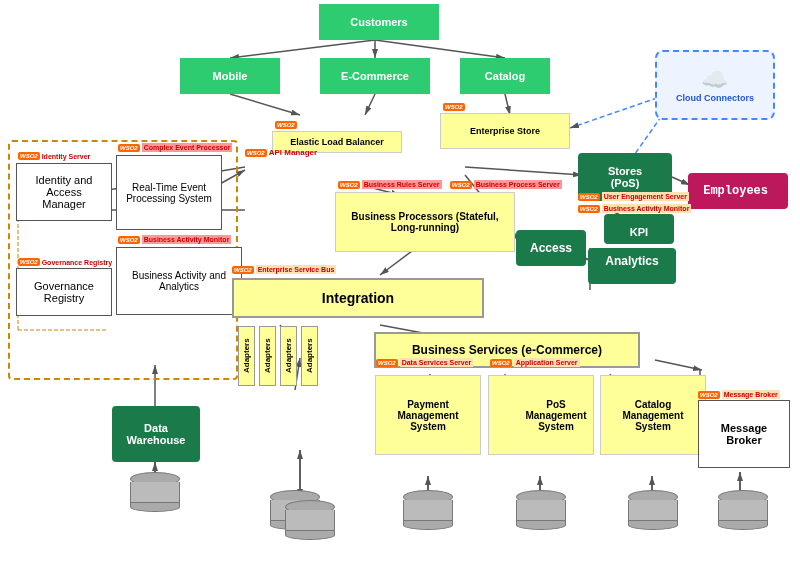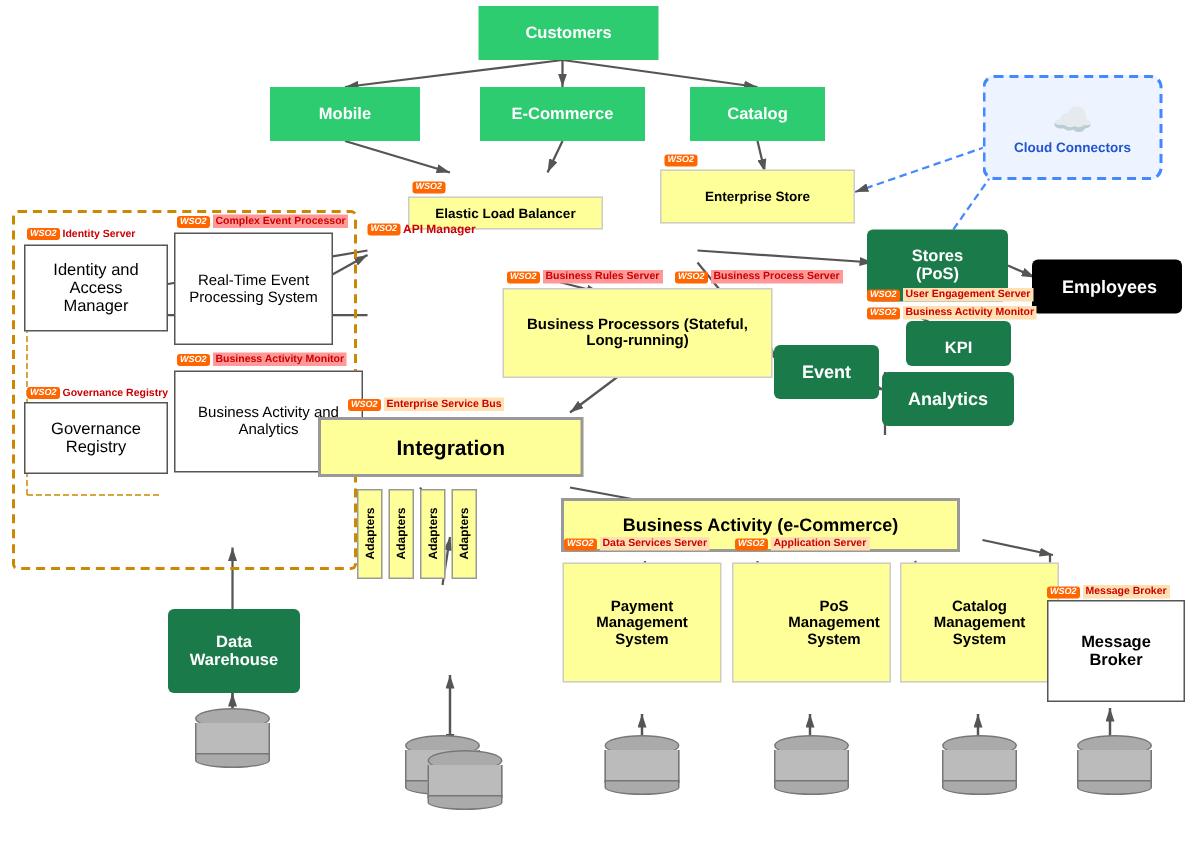--- a/index.html
+++ b/index.html
@@ -331,21 +331,21 @@
   </div>
 
   <div class="node white-box" style="position:absolute;top:247px;left:116px;width:126px;height:68px;font-size:10px;">
     <span>Business Activity and Analytics</span>
   </div>
 
   <div class="node dark-green-box" style="position:absolute;top:153px;left:578px;width:94px;height:48px;background:#1a7a4a;color:#fff;font-size:11px;border-radius:4px;display:flex;align-items:center;justify-content:center;text-align:center;">
     <span>Stores (PoS)</span>
   </div>
 
-  <div class="node dark-green-box" style="position:absolute;top:173px;left:688px;width:100px;height:36px;background:#000000;color:#fff;font-size:12px;border-radius:4px;display:flex;align-items:center;justify-content:flex-start;">
+  <div class="node dark-green-box" style="position:absolute;top:173px;left:688px;width:100px;height:36px;background:#be185d;color:#fff;font-size:12px;border-radius:4px;display:flex;align-items:center;justify-content:flex-end;font-family:Liberation Mono, monospace;">
     <span>Employees</span>
   </div>
 
   <div style="position:absolute;top:180px;left:338px;display:flex;align-items:center;gap:2px;z-index:10;">
     <span class="wso2-logo">WSO2</span>
     <span style="font-size:7px;color:#cc0000;font-weight:bold;background:#ff9999;padding:1px 2px;">Business Rules Server</span>
   </div>
 
   <div style="position:absolute;top:180px;left:450px;display:flex;align-items:center;gap:2px;z-index:10;">
     <span class="wso2-logo">WSO2</span>
@@ -363,46 +363,46 @@
 
   <div style="position:absolute;top:204px;left:578px;display:flex;align-items:center;gap:2px;">
     <span class="wso2-logo">WSO2</span>
     <span style="font-size:7px;color:#cc0000;font-weight:bold;background:#ffe0b2;padding:1px 2px;">Business Activity Monitor</span>
   </div>
 
   <div class="node dark-green-box" style="position:absolute;top:214px;left:604px;width:70px;height:30px;background:#1a7a4a;color:#fff;font-size:11px;border-radius:4px;display:flex;align-items:flex-end;justify-content:center;">
     <span>KPI</span>
   </div>
 
-  <div class="node dark-green-box" style="position:absolute;top:248px;left:588px;width:88px;height:36px;background:#1a7a4a;color:#fff;font-size:12px;border-radius:4px;display:flex;align-items:center;justify-content:center;">
+  <div class="node dark-green-box" style="position:absolute;top:248px;left:588px;width:88px;height:36px;background:#1a7a4a;color:#fff;font-size:12px;border-radius:4px;display:flex;align-items:flex-start;justify-content:center;">
     <span>Analytics</span>
   </div>
 
   <div class="node dark-green-box" style="position:absolute;top:230px;left:516px;width:70px;height:36px;background:#1a7a4a;color:#fff;font-size:12px;border-radius:4px;display:flex;align-items:center;justify-content:center;">
-    <span>Event</span>
+    <span>Access</span>
   </div>
 
   <div style="position:absolute;top:265px;left:232px;display:flex;align-items:center;gap:2px;z-index:10;">
     <span class="wso2-logo">WSO2</span>
     <span style="font-size:7px;color:#cc0000;font-weight:bold;background:#ffe0b2;padding:1px 2px;">Enterprise Service Bus</span>
   </div>
 
-  <div class="node yellow-box-large" style="position:absolute;top:278px;left:212px;width:177px;height:40px;font-size:14px;">
+  <div class="node yellow-box-large" style="position:absolute;top:278px;left:232px;width:252px;height:40px;font-size:14px;">
     <span>Integration</span>
   </div>
 
   <div style="position:absolute;top:326px;left:238px;display:flex;gap:4px;">
     <div class="adapter-label">Adapters</div>
     <div class="adapter-label">Adapters</div>
     <div class="adapter-label">Adapters</div>
     <div class="adapter-label">Adapters</div>
   </div>
 
   <div class="node yellow-box-large" style="position:absolute;top:332px;left:374px;width:266px;height:36px;font-size:12px;">
-    <span>Business Activity (e-Commerce)</span>
+    <span>Business Services (e-Commerce)</span>
   </div>
 
   <div style="position:absolute;top:358px;left:376px;display:flex;align-items:center;gap:2px;">
     <span class="wso2-logo">WSO2</span>
     <span style="font-size:7px;color:#cc0000;font-weight:bold;background:#ffe0b2;padding:1px 2px;">Data Services Server</span>
   </div>
 
   <div style="position:absolute;top:358px;left:490px;display:flex;align-items:center;gap:2px;">
     <span class="wso2-logo">WSO2</span>
     <span style="font-size:7px;color:#cc0000;font-weight:bold;background:#ffe0b2;padding:1px 2px;">Application Server</span>

